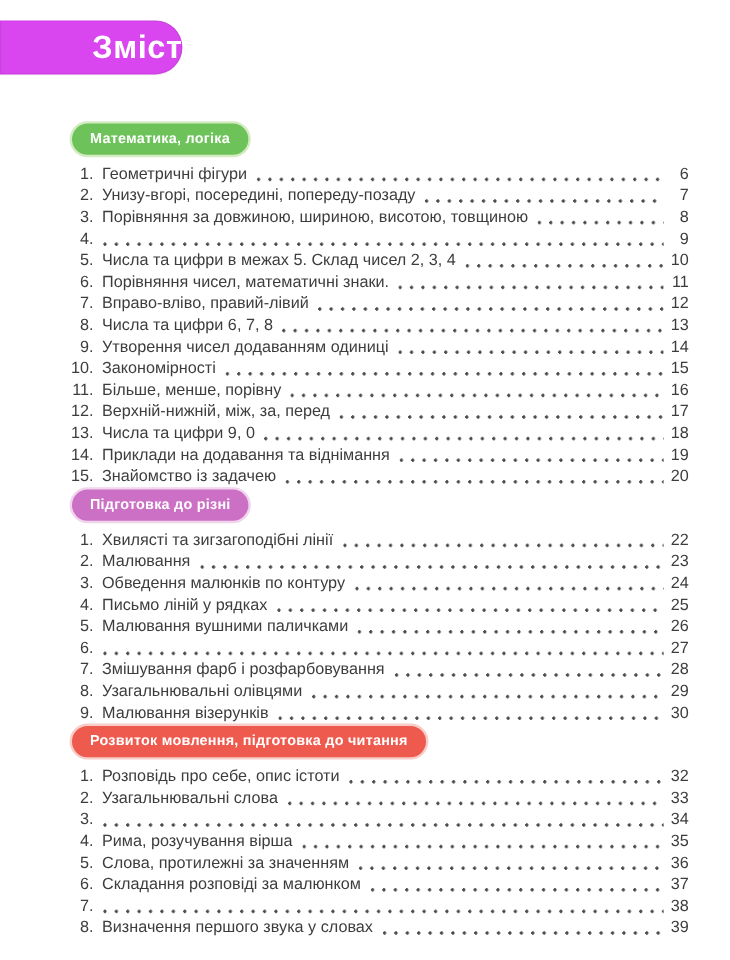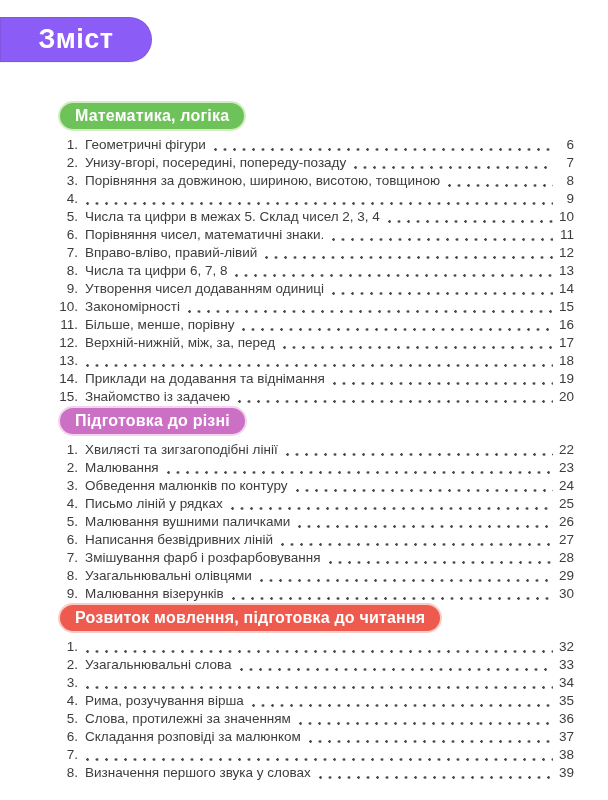--- a/index.html
+++ b/index.html
@@ -28,21 +28,21 @@
   }
   .toc-section { margin:0; }
   .pill {
     display:inline-block;
     margin:0 0 5px 2px;
     padding:4px 15px 5px 15px;
     border-radius:16px;
     border:2px solid transparent;
     color:#ffffff;
     font-weight:bold;
-    font-size:16px;
+    font-size:12px;
     line-height:17px;
     letter-spacing:0.2px;
     white-space:nowrap;
   }
   ol.rows { list-style:none; margin:0; padding:0; }
   .row {
     display:flex; align-items:baseline;
     height:18px; line-height:18px;
     font-size:13.5px;
   }
@@ -62,21 +62,21 @@
     background-repeat:repeat-x;
     background-position:left bottom;
   }
   .pg {
     flex:0 0 auto; min-width:15px; text-align:right; white-space:nowrap;
   }
 </style>
 </head>
 <body style="background: rgb(255, 255, 255); color: rgb(61, 61, 61);">
 
-<div class="title-tab" id="title-tab" style="background: #8b5cf6;">
+<div class="title-tab" id="title-tab" style="background: #d946ef; justify-content: flex-end;">
   <span class="title-text">Зміст</span>
 </div>
 
 <div class="content" id="sections-root">
   <section class="toc-section">
     <div class="pill" style="background: rgb(110, 194, 90); border-color: rgb(211, 236, 193);">
       <span>Математика, логіка</span>
     </div>
     <ol class="rows">
   <li class="row">
@@ -157,20 +157,21 @@
 
   <li class="row">
     <span class="num">12.</span>
     <span class="t">Верхній-нижній, між, за, перед</span>
     <span class="leader"></span>
     <span class="pg">17</span>
   </li>
 
   <li class="row">
     <span class="num">13.</span>
+    <span class="t">Числа та цифри 9, 0</span>
     <span class="leader"></span>
     <span class="pg">18</span>
   </li>
 
   <li class="row">
     <span class="num">14.</span>
     <span class="t">Приклади на додавання та віднімання</span>
     <span class="leader"></span>
     <span class="pg">19</span>
   </li>
@@ -219,21 +220,20 @@
 
   <li class="row">
     <span class="num">5.</span>
     <span class="t">Малювання вушними паличками</span>
     <span class="leader"></span>
     <span class="pg">26</span>
   </li>
 
   <li class="row">
     <span class="num">6.</span>
-    <span class="t">Написання безвідривних ліній</span>
     <span class="leader"></span>
     <span class="pg">27</span>
   </li>
 
   <li class="row">
     <span class="num">7.</span>
     <span class="t">Змішування фарб і розфарбовування</span>
     <span class="leader"></span>
     <span class="pg">28</span>
   </li>
@@ -254,20 +254,21 @@
 </ol>
   </section>
 
   <section class="toc-section">
     <div class="pill" style="background: rgb(238, 90, 78); border-color: rgb(248, 204, 199);">
       <span>Розвиток мовлення, підготовка до читання</span>
     </div>
     <ol class="rows">
   <li class="row">
     <span class="num">1.</span>
+    <span class="t">Розповідь про себе, опис істоти</span>
     <span class="leader"></span>
     <span class="pg">32</span>
   </li>
 
   <li class="row">
     <span class="num">2.</span>
     <span class="t">Узагальнювальні слова</span>
     <span class="leader"></span>
     <span class="pg">33</span>
   </li>

